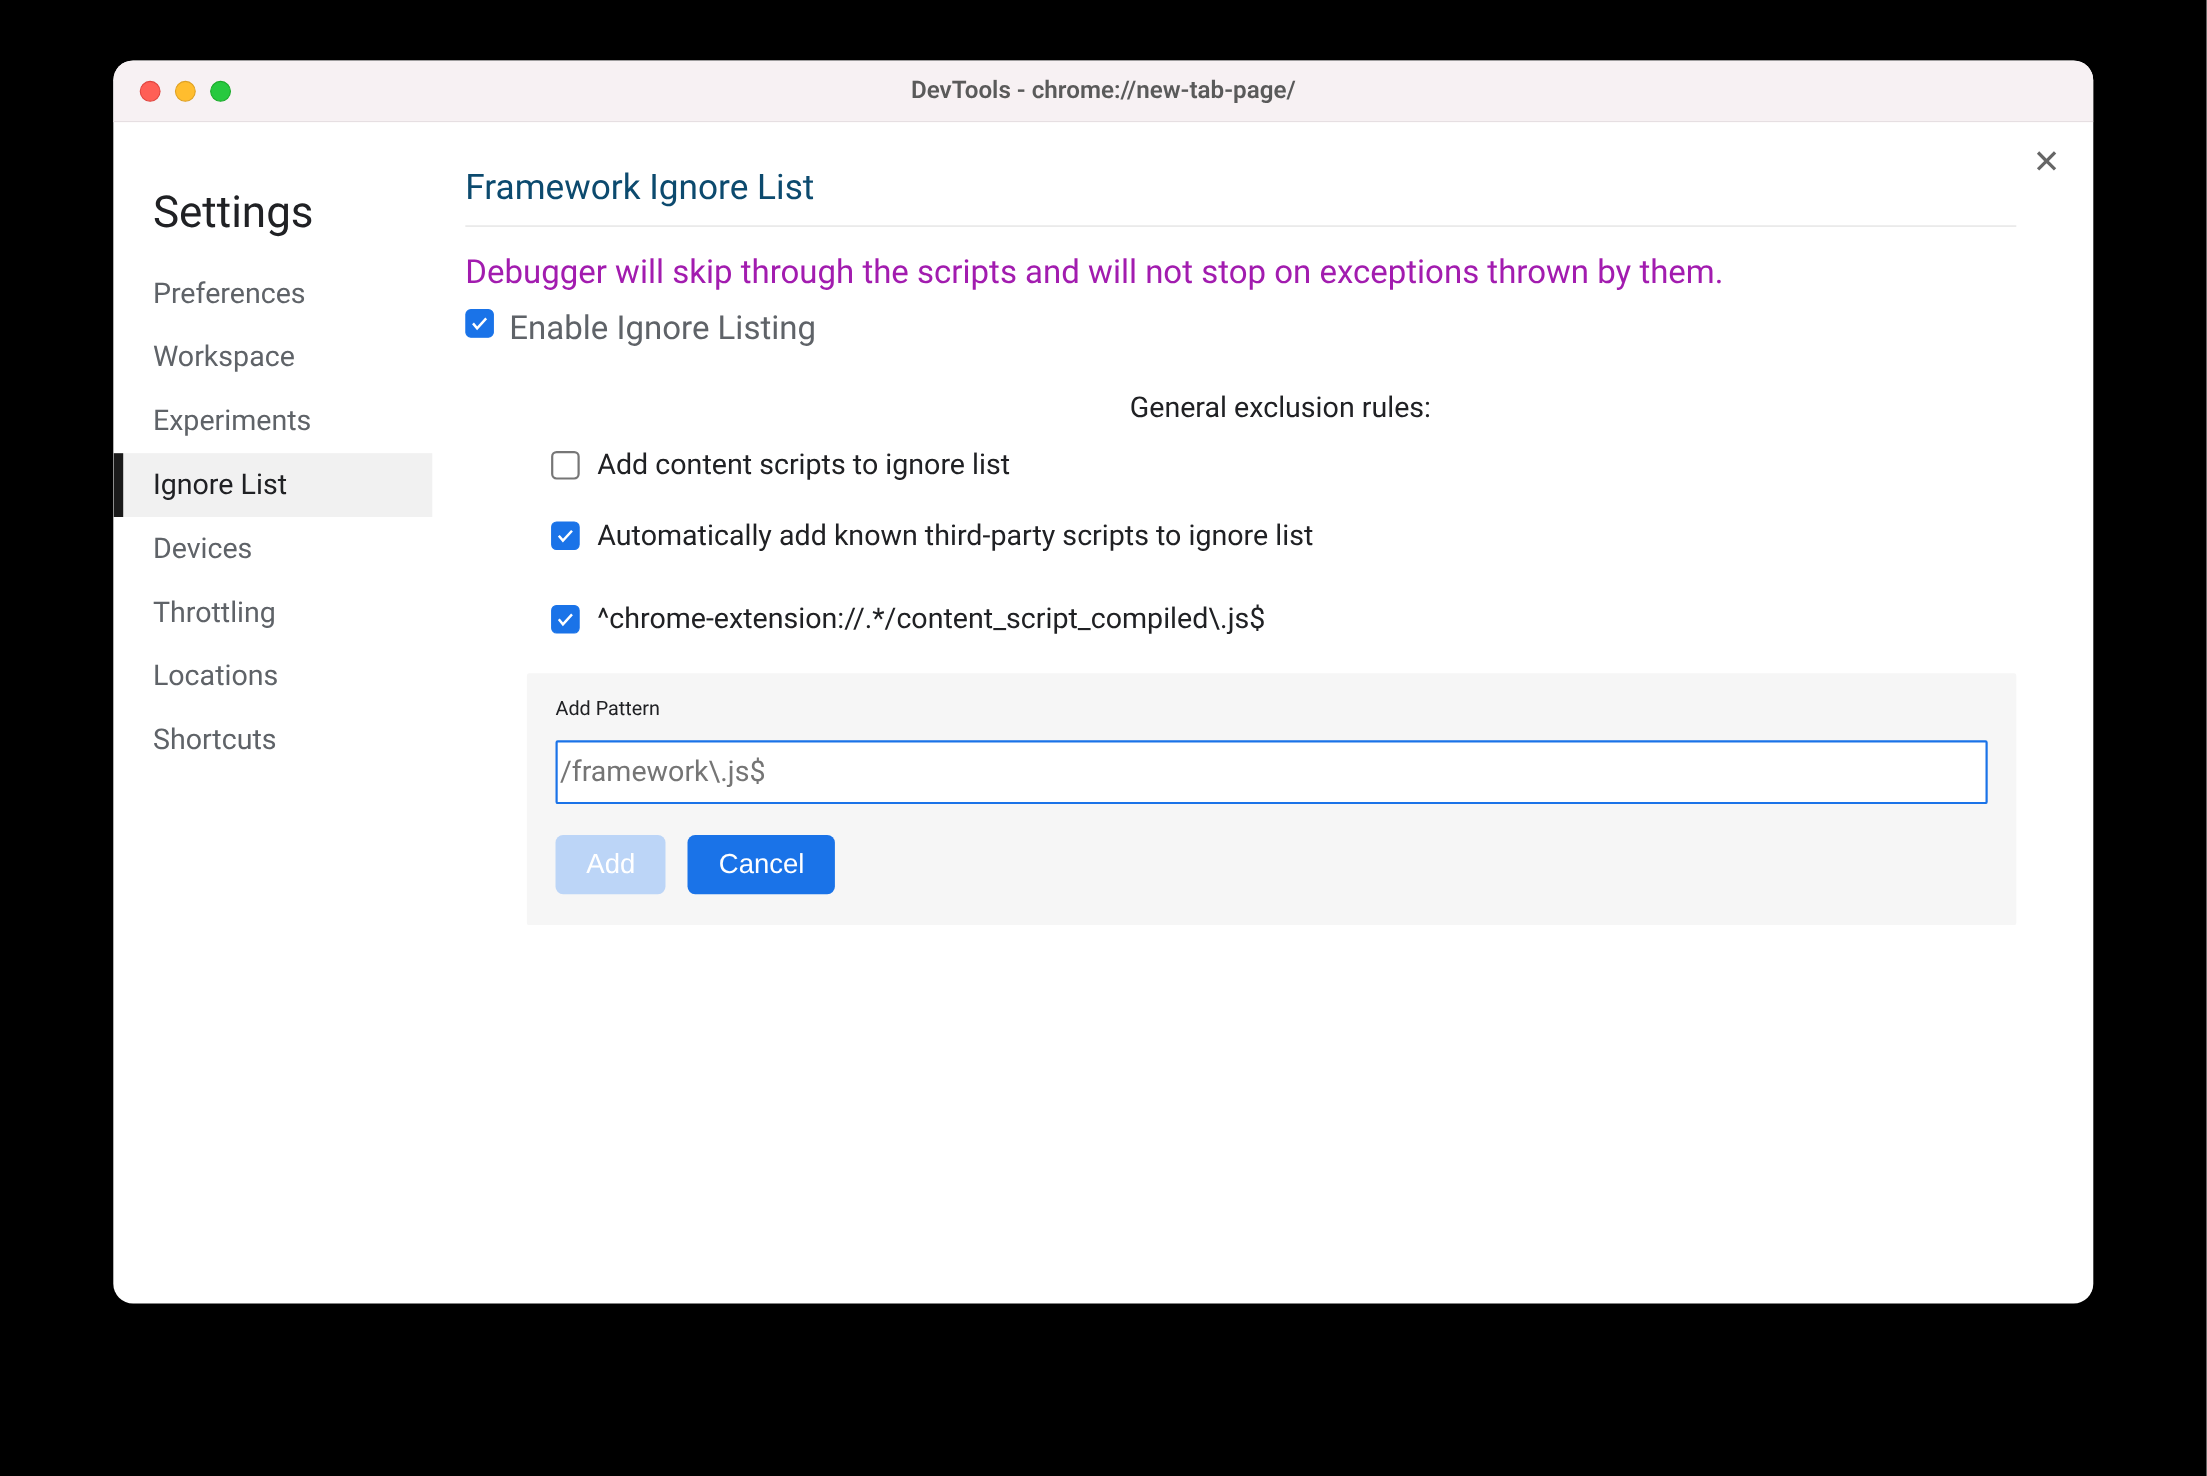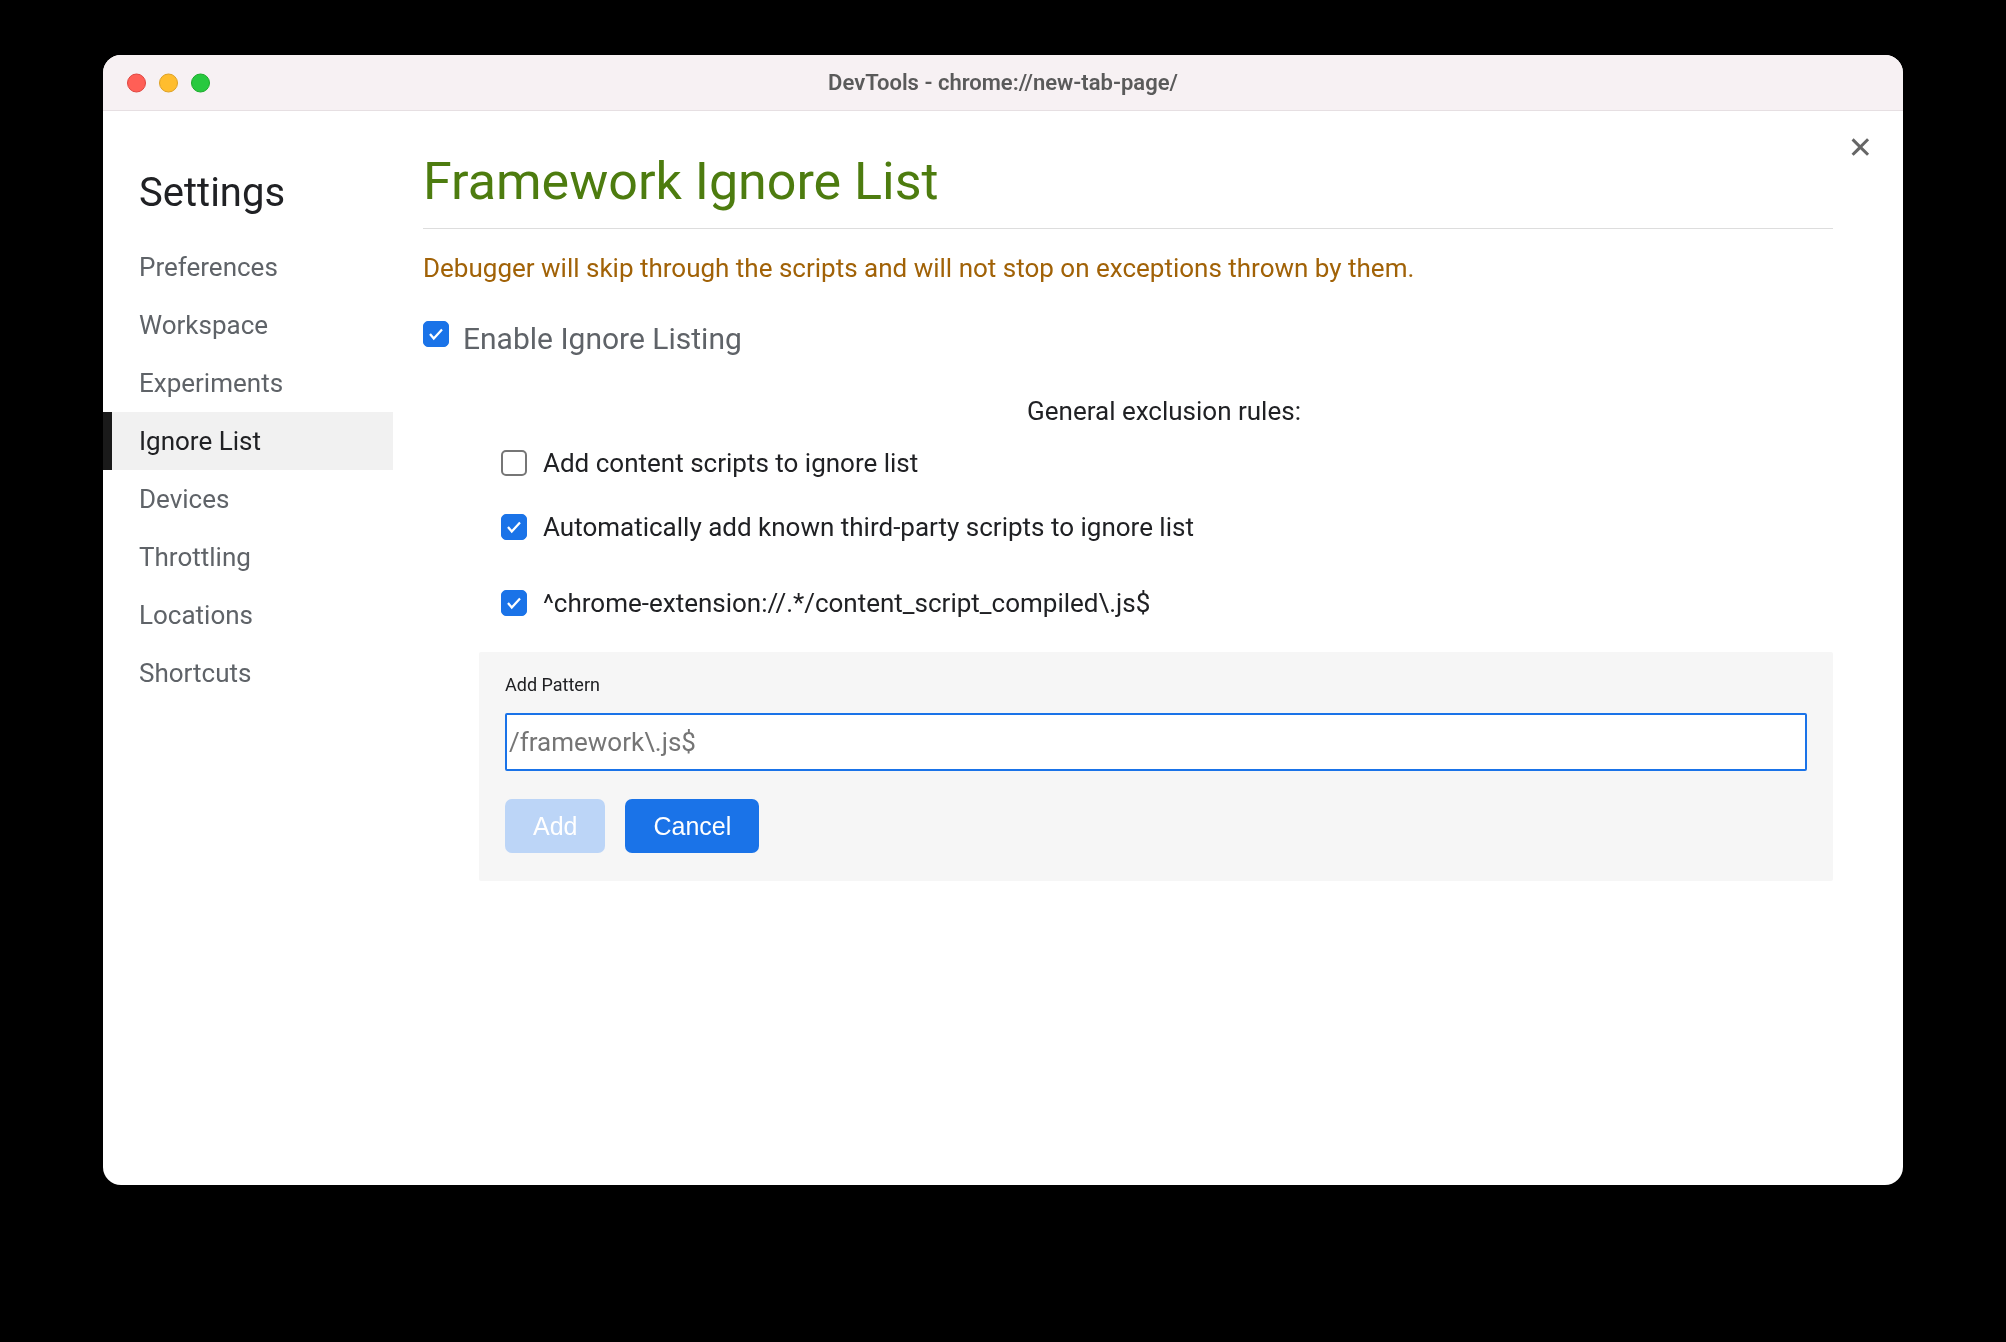--- a/index.html
+++ b/index.html
@@ -96,31 +96,31 @@
       width: 9px;
       background: #1a1a1a;
     }
     .main {
       flex: 1;
       padding: 40px 70px 30px 0;
       overflow-y: auto;
     }
     .main-inner { padding-left: 30px; }
     .page-title {
-      font-size: 52px;
+      font-size: 32px;
       font-weight: 400;
-      color: #4d7c0f;
+      color: #0c4a6e;
       padding-bottom: 16px;
       border-bottom: 1px solid #ddd;
       margin-bottom: 24px;
     }
     .page-desc {
-      font-size: 26px;
-      color: #a16207;
-      margin-bottom: 38px;
+      font-size: 30px;
+      color: #a21caf;
+      margin-bottom: 16px;
     }
     .checkbox-row {
       display: flex;
       align-items: flex-start;
       gap: 14px;
       margin-bottom: 12px;
     }
     .checkbox {
       width: 26px; height: 26px;
       border-radius: 5px;

